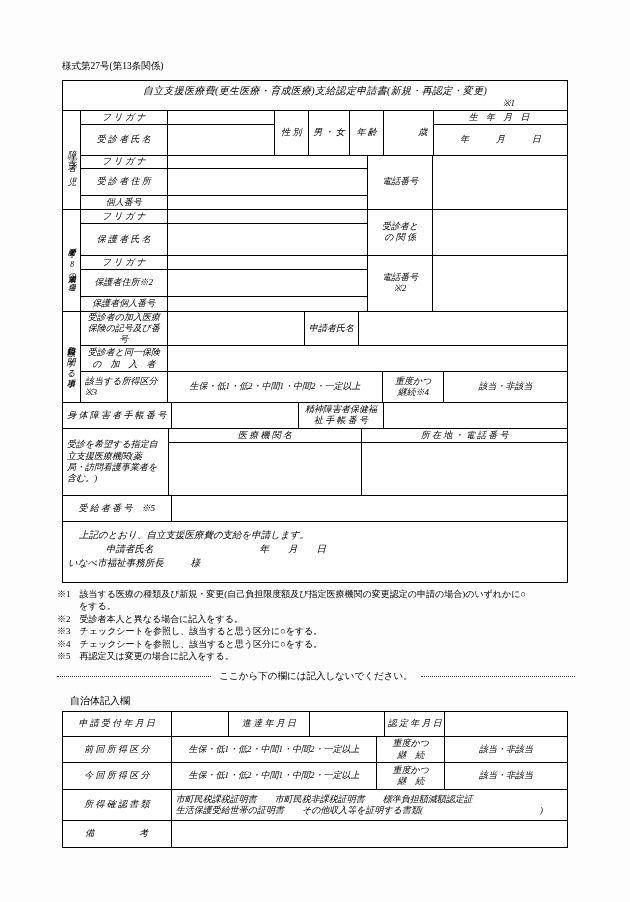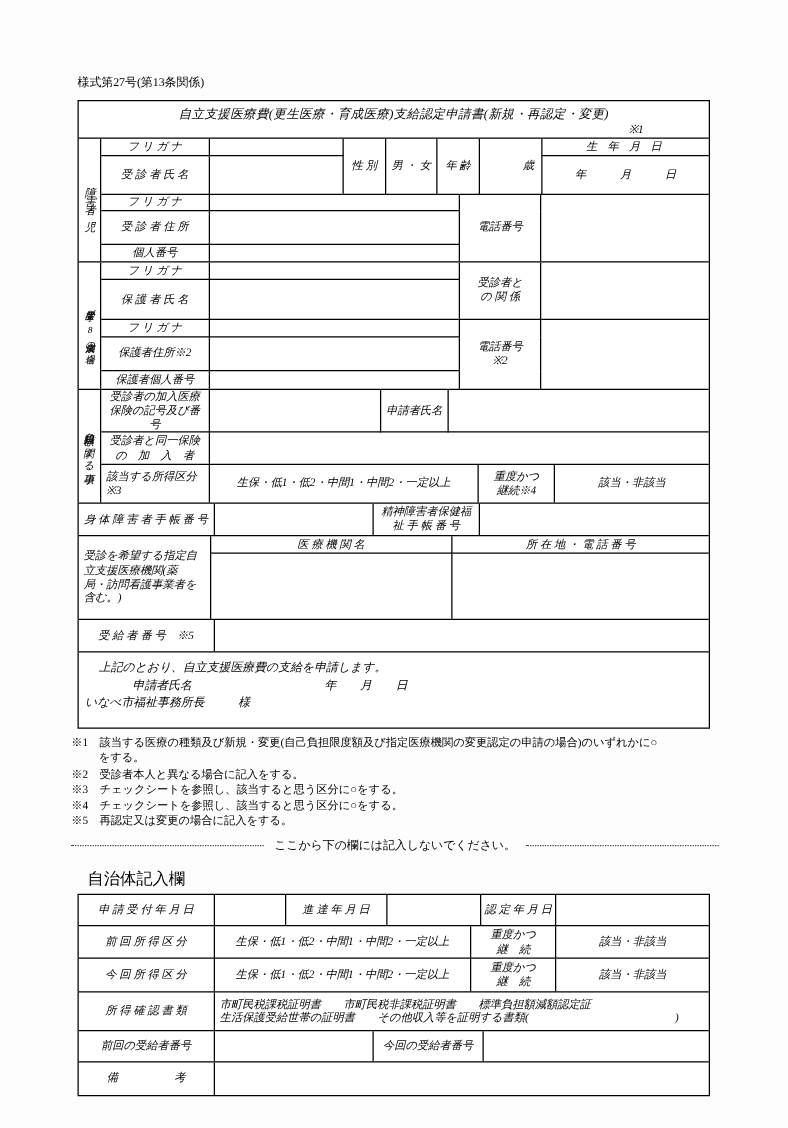--- a/index.html
+++ b/index.html
@@ -40,21 +40,21 @@
   .st-l1{padding-left:16px;}
   .st-l2{padding-left:43px;}
   .st-date{margin-left:106px;}
   .st-l3{padding-left:5px;}
   .st-sama{margin-left:27px;}
   .notes{margin:5px 0 0 -5px;line-height:12.5px;font-size:9px;}
   .note{padding-left:22px;text-indent:-22px;white-space:pre-line;}
   .divider{display:flex;align-items:center;margin:7px 0 0 -5px;width:518px;font-size:9.5px;}
   .divider .dash{flex:1 1 auto;border-top:1px dotted #444;height:0;}
   .divider .dtext{flex:0 0 auto;padding:0 8px;}
-  .muni-label{margin:11px 0 3px 8px;font-size:13px;}
+  .muni-label{margin:11px 0 3px 8px;font-size:10px;}
 </style>
 </head>
 <body>
 
 <div class="page">
 
   <div class="form-number">様式第27号(第13条関係)</div>
 
   <div class="formbox">
 
@@ -365,38 +365,20 @@
         <tbody>
             <tr style="height:30px">
           <td class="nb">所 得 確 認 書 類</td>
           <td class="ml la nr nb" style="padding-left:8px">市町民税課税証明書　　市町民税非課税証明書　　標準負担額減額認定証
 生活保護受給世帯の証明書　　その他収入等を証明する書類(　　　　　　　　　　　　　)</td>
         </tr>
       </tbody>
         </table>
     </div>
 
-    <div class="sec">
-      <table class="grid">
-        <colgroup>
-            <col style="width:108px">
-            <col style="width:127px">
-            <col style="width:88px">
-            <col style="width:180px">
-          </colgroup>
-        <tbody>
-            <tr style="height:24px">
-          <td class="nb">前回の受給者番号</td>
-          <td class="nb"></td>
-          <td class="nb">今回の受給者番号</td>
-          <td class="nr nb"></td>
-        </tr>
-      </tbody>
-        </table>
-    </div>
 
     <div class="sec">
       <table class="grid">
         <colgroup>
             <col style="width:108px">
             <col style="width:395px">
           </colgroup>
         <tbody>
             <tr style="height:26px">
           <td class="nb">備　　　　　考</td>

